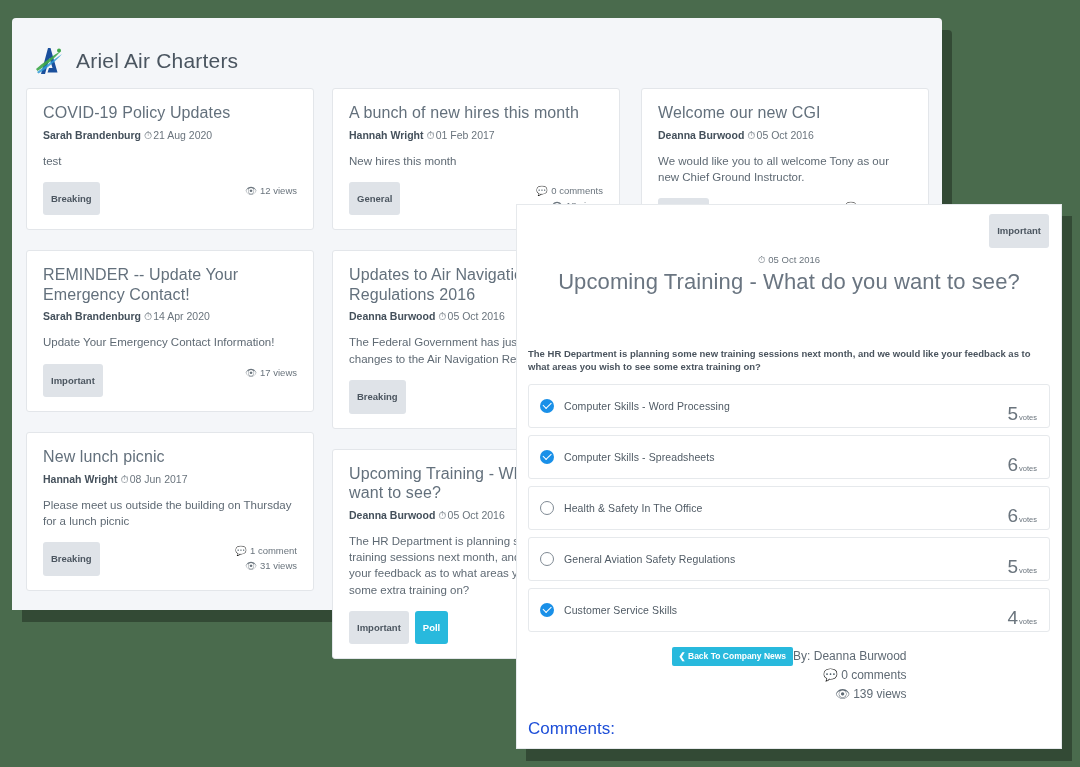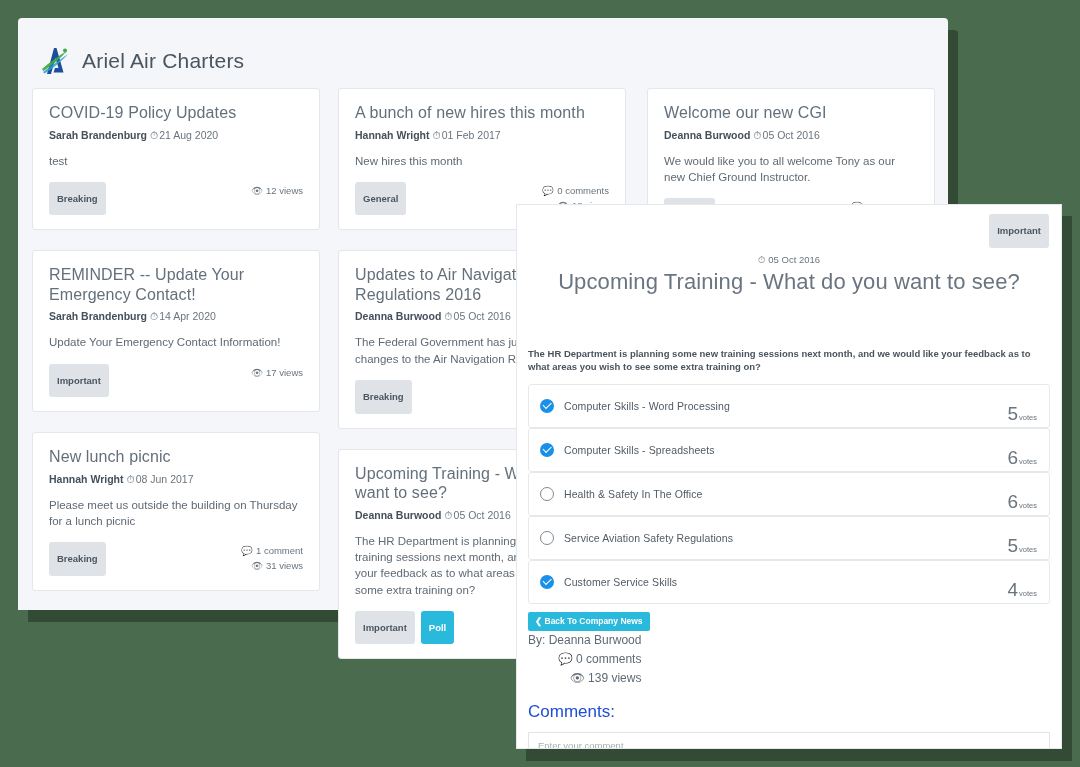--- a/index.html
+++ b/index.html
@@ -6,21 +6,21 @@
   html, body {
     width: 1080px; height: 767px;
     background: #4a6b4d;
     font-family: "Liberation Sans", sans-serif;
     overflow: hidden;
   }
 
   
   #news-window {
     position: absolute;
-    left: 18px; top: 18px;
+    left: 12px; top: 18px;
     width: 930px; height: 592px;
     background: #f4f6f9;
     border-radius: 4px 4px 0 0;
     box-shadow: 10px 12px 0 rgba(0,0,0,0.30);
   }
 
   
   #brand-header {
     display: flex; align-items: center;
     padding: 16px 0 0 22px;
@@ -117,20 +117,21 @@
   }
 
   
   #poll-list { padding: 10px 11px 0 11px; }
   .poll-row {
     display: flex; align-items: center;
     border: 1px solid #e6e9ec;
     border-radius: 3px;
     height: 44px;
     padding: 0 12px 0 11px;
+    margin-bottom: 7px;
     background: #fff;
   }
   .radio {
     width: 14px; height: 14px; border-radius: 50%;
     flex: none; margin-right: 10px; position: relative;
   }
   .radio.off { border: 1.6px solid #7f8a94; }
   .radio.on  { background: #1a90e8; }
   .radio.on::after {
     content: "";
@@ -147,21 +148,20 @@
     font-size: 19px; color: #6a747d; font-weight: 300;
     align-self: flex-end; padding-bottom: 2px;
   }
   .poll-count .unit { font-size: 7.5px; margin-left: 1px; }
 
   
   #article-footer {
     display: flex; justify-content: center;
     align-items: flex-start;
     padding: 8px 11px 0 11px;
-    flex-direction: column;
   }
   #back-button {
     background: #28b9dd; color: #fff;
     font-size: 8.5px; font-weight: bold;
     padding: 4px 7px; border: none; border-radius: 2px;
     line-height: 1.25; cursor: pointer; white-space: nowrap;
   }
   #article-side-stats {
     text-align: right; font-size: 12px; color: #5f6a74; line-height: 1.6;
   }
@@ -336,21 +336,21 @@
      <span class="poll-label">Computer Skills - Spreadsheets</span>
      <span class="poll-count"><span>6</span><span class="unit">votes</span></span>
       </div>
       <div class="poll-row">
         <span class="radio off"></span>
      <span class="poll-label">Health &amp; Safety In The Office</span>
      <span class="poll-count"><span>6</span><span class="unit">votes</span></span>
       </div>
       <div class="poll-row">
         <span class="radio off"></span>
-     <span class="poll-label">Service Aviation Safety Regulations</span>
+     <span class="poll-label">General Aviation Safety Regulations</span>
      <span class="poll-count"><span>5</span><span class="unit">votes</span></span>
       </div>
       <div class="poll-row">
         <span class="radio on"></span>
      <span class="poll-label">Customer Service Skills</span>
      <span class="poll-count"><span>4</span><span class="unit">votes</span></span>
       </div>
     </div>
 
   <div id="article-footer">

